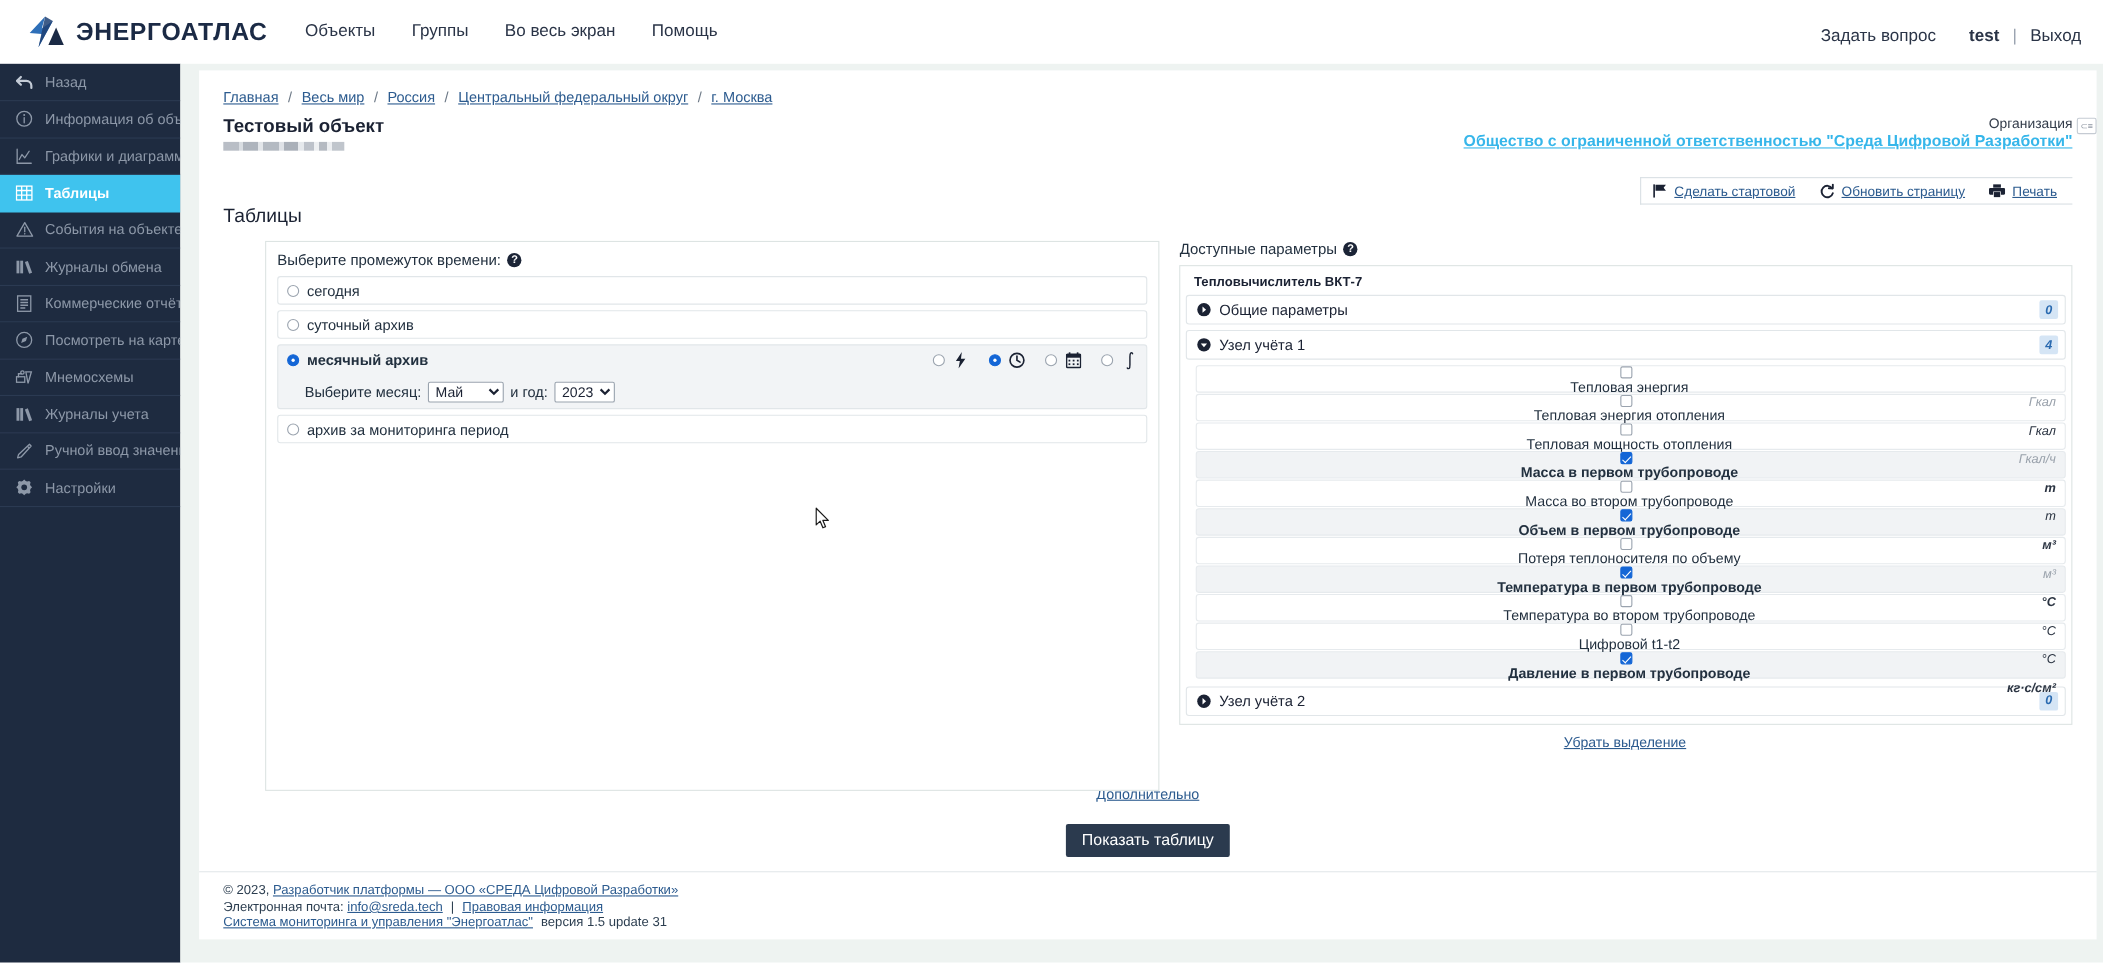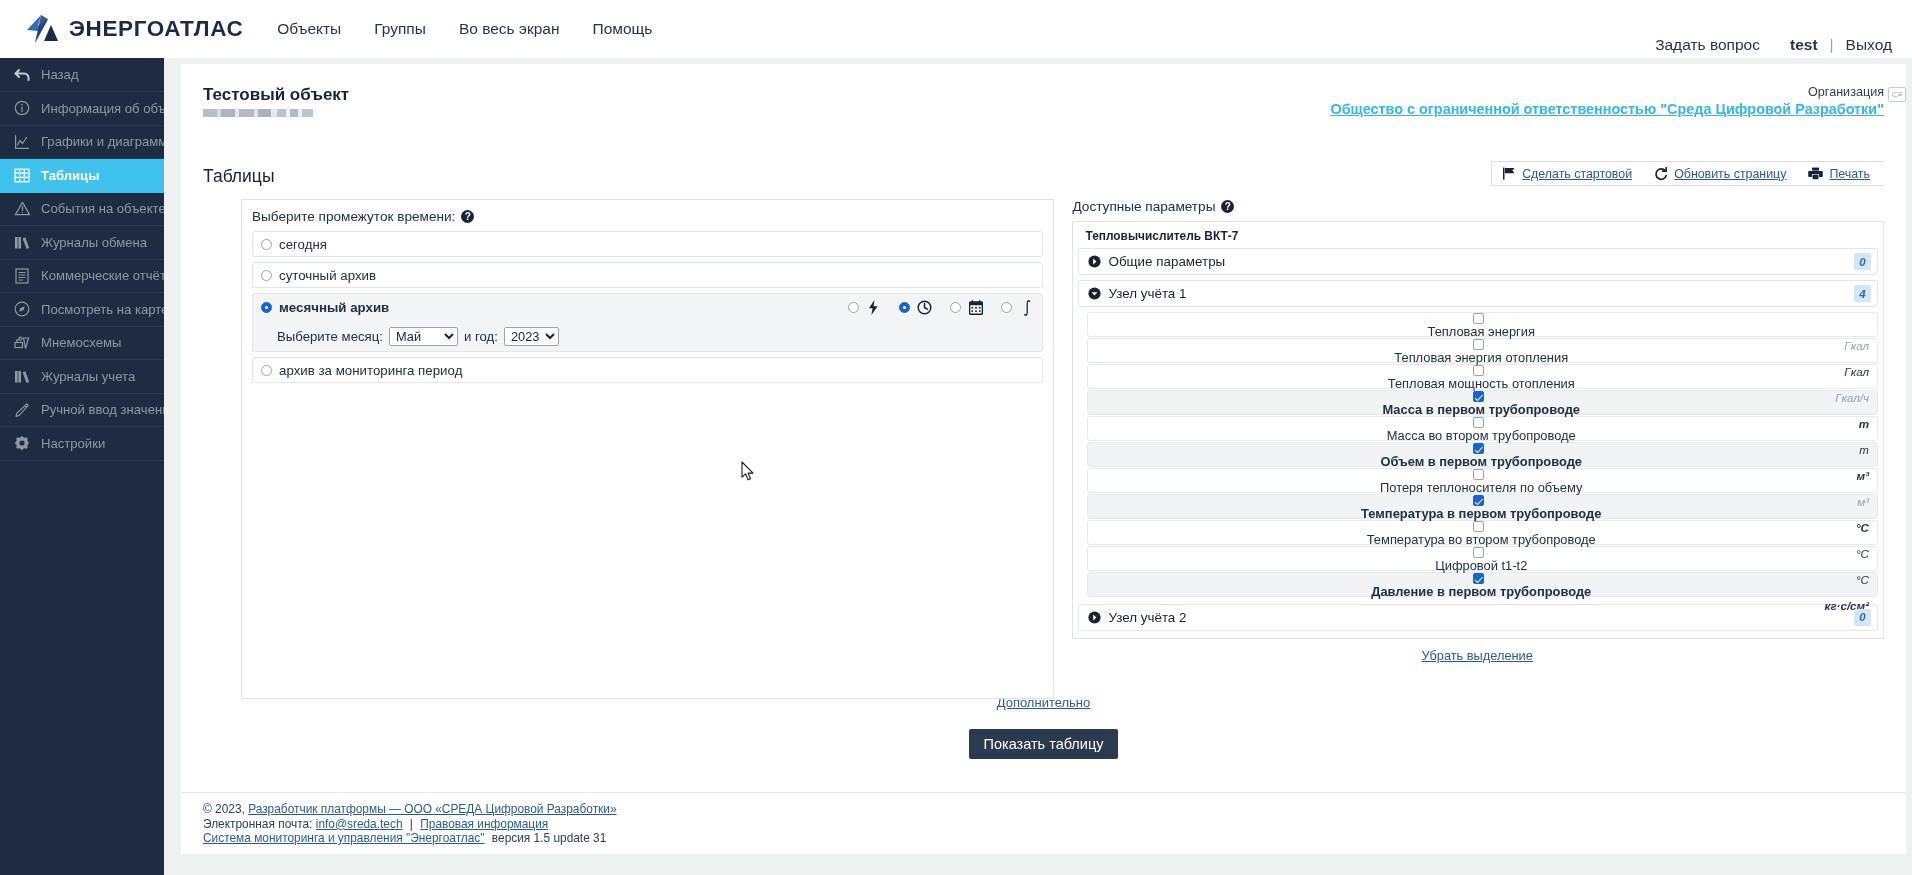--- a/index.html
+++ b/index.html
@@ -25,21 +25,21 @@
   .brand-name {
     font-size: 22.5px; font-weight: bold; letter-spacing: 0.6px;
     color: #1b2a45;
   }
   .topnav { display: flex; align-items: center; margin-left: 34px; }
   .topnav a {
     color: #2a3447; font-size: 15.5px; text-decoration: none;
     margin-right: 33px; white-space: nowrap;
   }
   .topright {
-    position: absolute; right: 20px; top: 16px; height: 58px;
+    position: absolute; right: 20px; top: 4px; height: 58px;
     display: flex; align-items: center;
   }
   .topright a, .topright span {
     color: #2a3447; font-size: 15.5px; text-decoration: none;
     white-space: nowrap;
   }
   .topright .ask { margin-right: 30px; }
   .topright .user { font-weight: bold; margin-right: 12px; }
   .topright .sep { color: #9aa3b0; margin-right: 12px; }
 
@@ -444,20 +444,31 @@
       </svg>
     </span>
     <span>Настройки</span>
   </div>
 
 </div>
 
 <div class="content">
   <div class="panel">
 
+    <div class="breadcrumb">
+      <a href="#">Главная</a>
+      <span class="bsep">/</span>
+      <a href="#">Весь мир</a>
+      <span class="bsep">/</span>
+      <a href="#">Россия</a>
+      <span class="bsep">/</span>
+      <a href="#">Центральный федеральный округ</a>
+      <span class="bsep">/</span>
+      <a href="#">г. Москва</a>
+    </div>
 
     <div class="title-row">
       <div class="page-title">Тестовый объект</div>
       <div class="redacted"></div>
       <div class="org-block">
         <div class="org-label">Организация</div>
         <a href="#" class="org-name">Общество с ограниченной ответственностью "Среда Цифровой Разработки"</a>
         <span class="org-badge">⊂≡</span>
       </div>
     </div>

